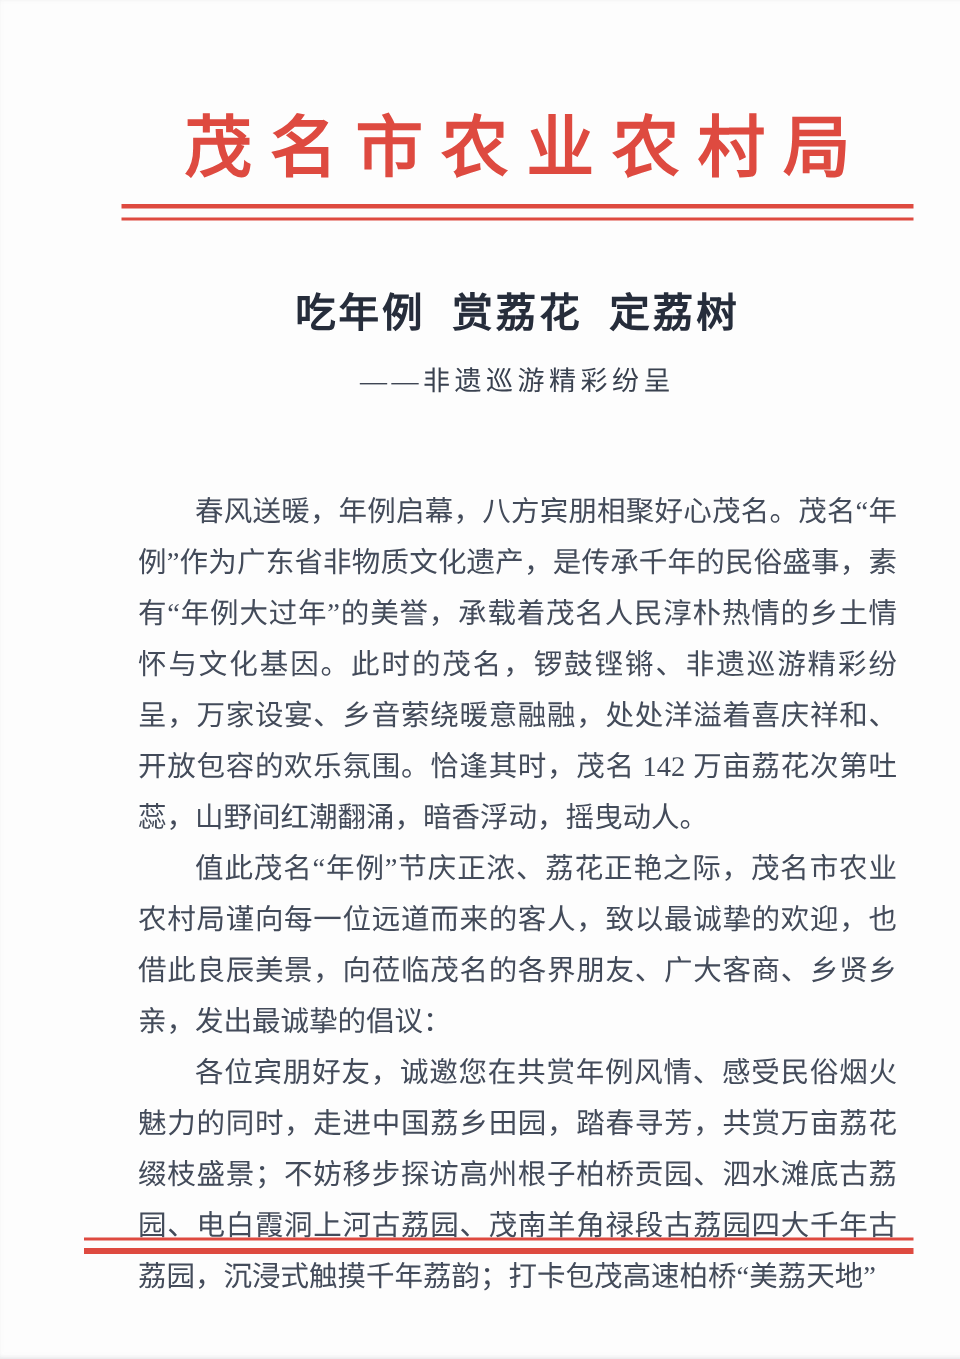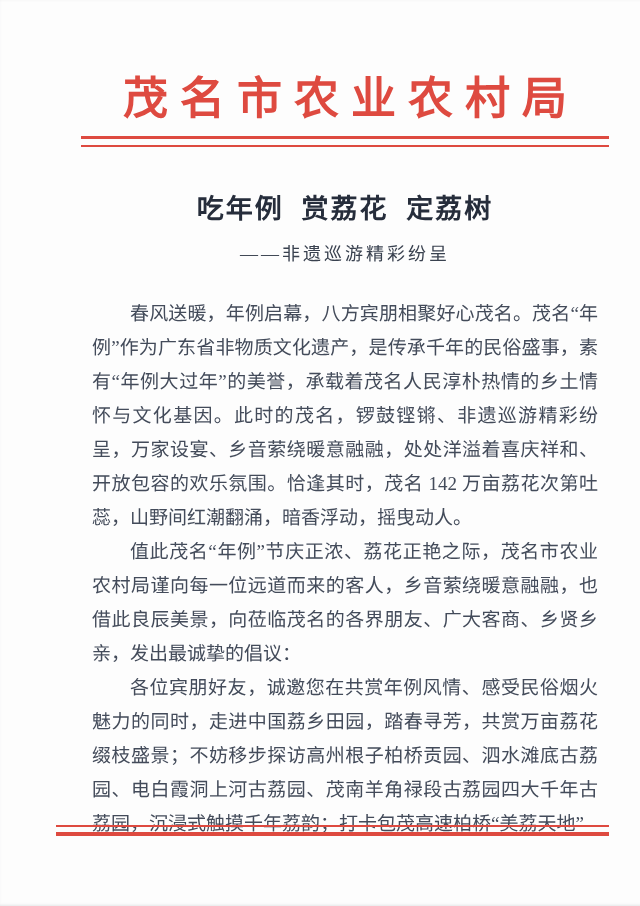--- a/index.html
+++ b/index.html
@@ -44,21 +44,21 @@
   }
   .doc-subtitle {
     margin-top: 13px;
     text-align: center;
     color: #39414f;
     font-size: 18px;
     letter-spacing: 3px;
     white-space: nowrap;
   }
   .content {
-    margin: 32px 67px 0 67px;
+    margin: 60px 67px 0 67px;
     width: 506px;
     color: var(--ink, #434b5a);
     font-size: 19px;
     line-height: 34px;
     text-align: justify;
   }
   .content p {
     margin: 0;
     text-indent: 2em;
   }
@@ -83,21 +83,21 @@
     <div class="rule-gap"></div>
     <div class="rule-thin"></div>
   </div>
 
   <div class="doc-title">吃年例 赏荔花 定荔树</div>
 
   <div class="doc-subtitle">——非遗巡游精彩纷呈</div>
 
   <div class="content">
     <p>春风送暖，年例启幕，八方宾朋相聚好心茂名。茂名“年例”作为广东省非物质文化遗产，是传承千年的民俗盛事，素有“年例大过年”的美誉，承载着茂名人民淳朴热情的乡土情怀与文化基因。此时的茂名，锣鼓铿锵、非遗巡游精彩纷呈，万家设宴、乡音萦绕暖意融融，处处洋溢着喜庆祥和、开放包容的欢乐氛围。恰逢其时，茂名 142 万亩荔花次第吐蕊，山野间红潮翻涌，暗香浮动，摇曳动人。</p>
-    <p>值此茂名“年例”节庆正浓、荔花正艳之际，茂名市农业农村局谨向每一位远道而来的客人，乡音萦绕暖意融融，也借此良辰美景，向莅临茂名的各界朋友、广大客商、乡贤乡亲，发出最诚挚的倡议：</p>
+    <p>值此茂名“年例”节庆正浓、荔花正艳之际，茂名市农业农村局谨向每一位远道而来的客人，致以最诚挚的欢迎，也借此良辰美景，向莅临茂名的各界朋友、广大客商、乡贤乡亲，发出最诚挚的倡议：</p>
     <p>各位宾朋好友，诚邀您在共赏年例风情、感受民俗烟火魅力的同时，走进中国荔乡田园，踏春寻芳，共赏万亩荔花缀枝盛景；不妨移步探访高州根子柏桥贡园、泗水滩底古荔园、电白霞洞上河古荔园、茂南羊角禄段古荔园四大千年古荔园，沉浸式触摸千年荔韵；打卡包茂高速柏桥“美荔天地”</p>
   </div>
 
   <div class="footer-rule">
     <div class="rule-thin"></div>
     <div class="rule-gap"></div>
     <div class="rule-thick"></div>
   </div>
 
 </div>

